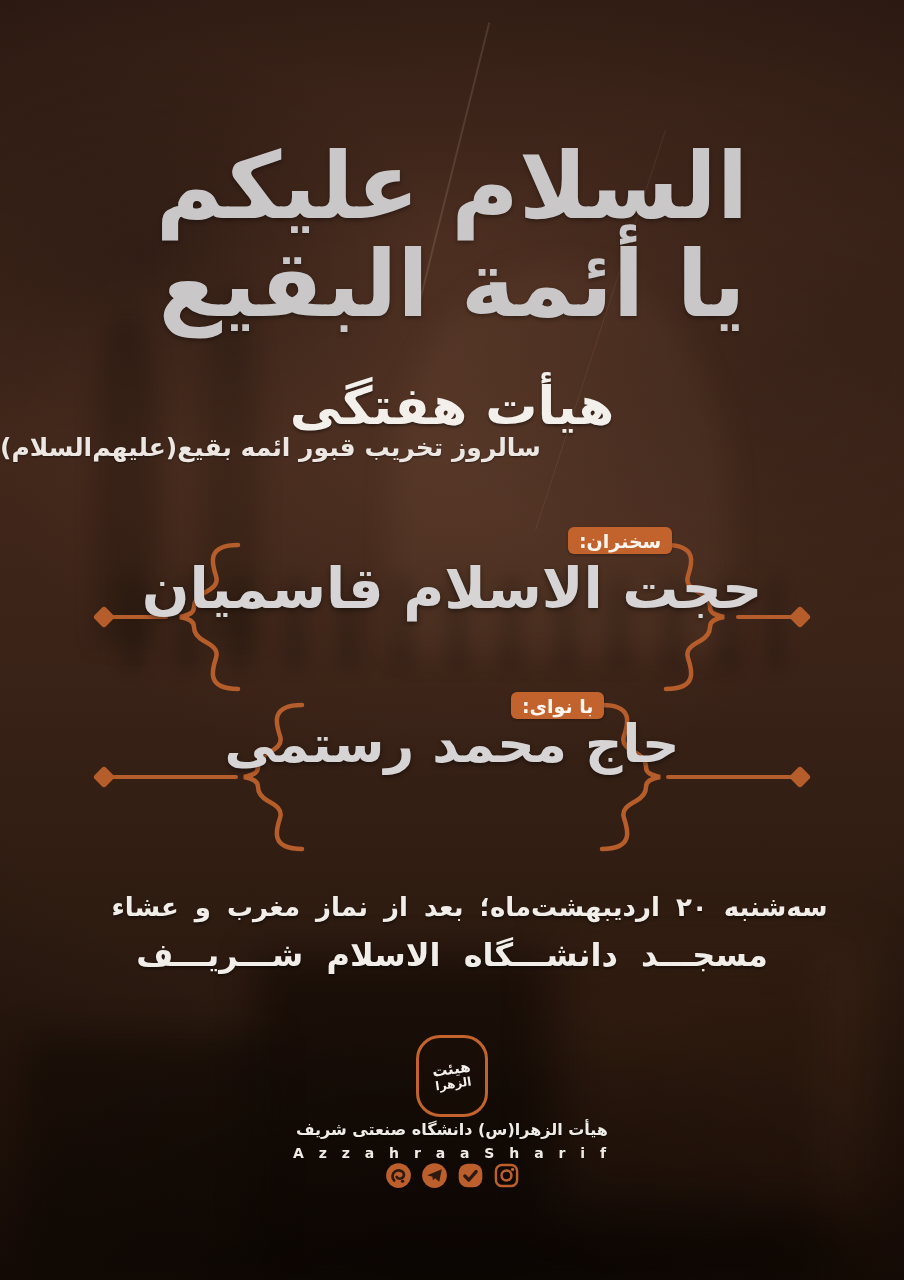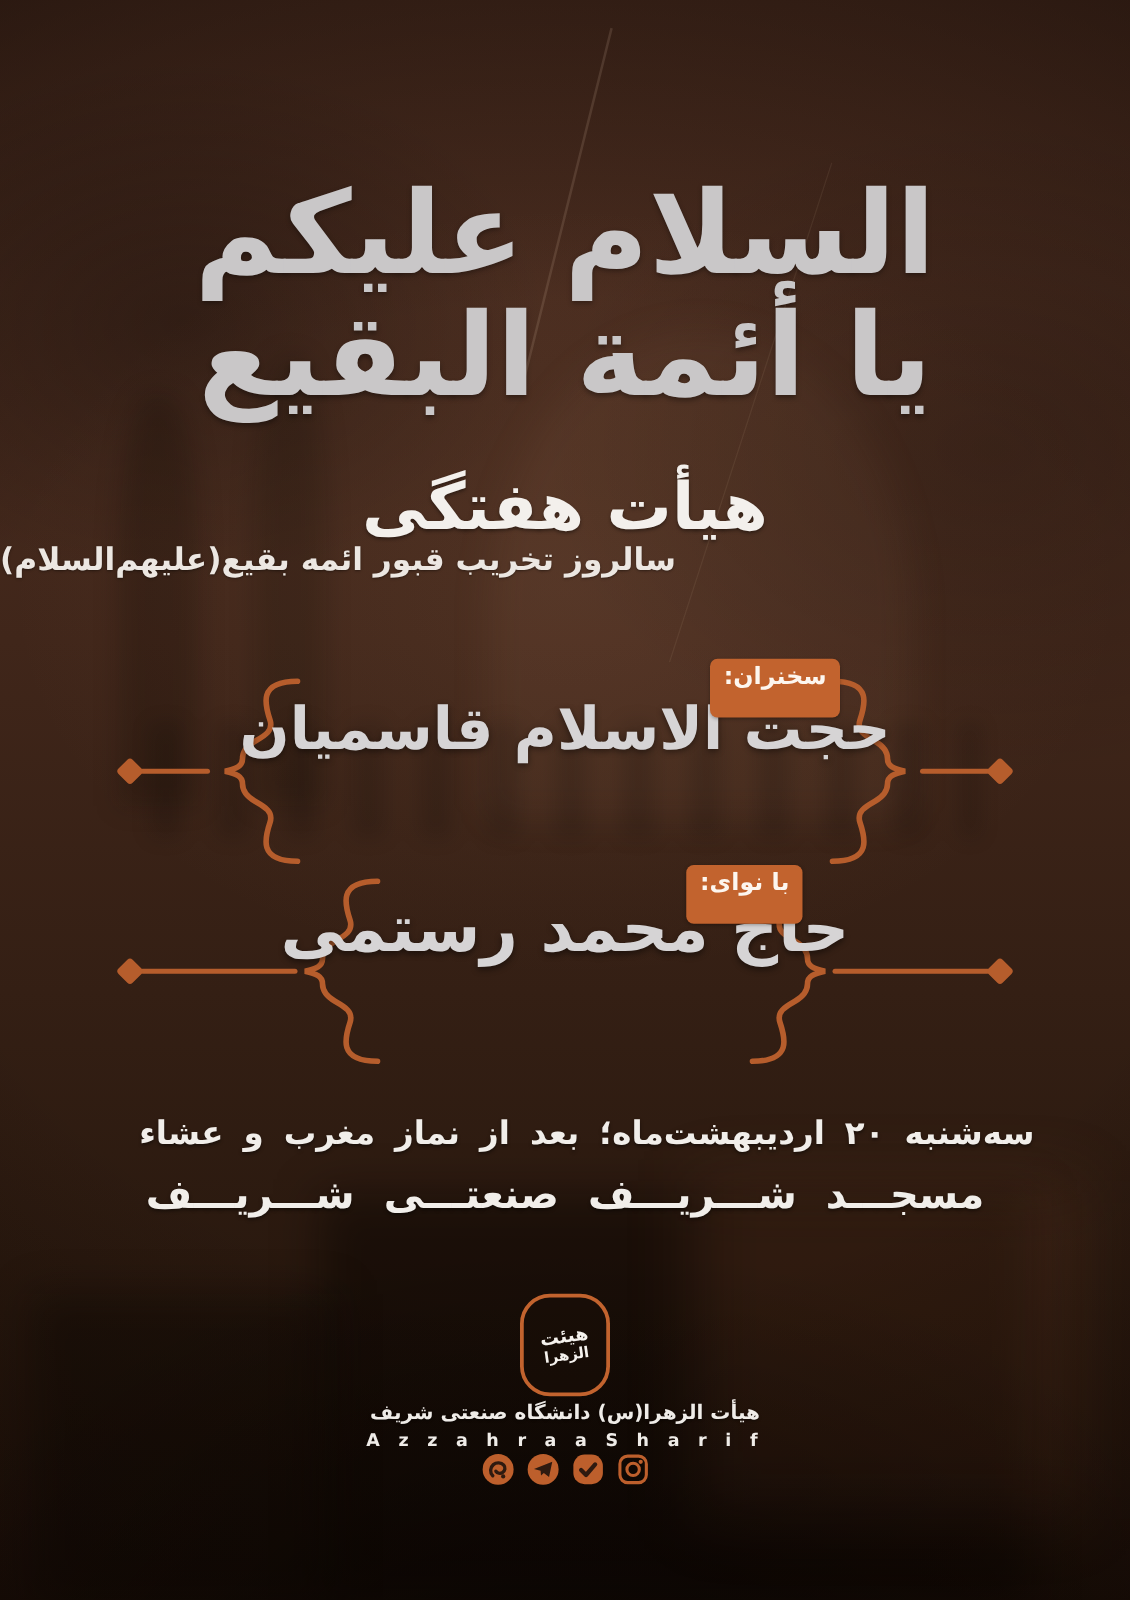--- a/index.html
+++ b/index.html
@@ -34,27 +34,27 @@
   .callig{position:absolute;left:50%;top:118px;transform:translateX(-50%);width:680px;height:236px;
     display:flex;align-items:center;justify-content:center;text-align:center;
     font-size:92px;line-height:1.06;font-weight:bold;color:#c9c7c8;
     text-shadow:0 2px 4px rgba(0,0,0,.35);}
   .heading{position:absolute;left:0;right:0;top:376px;text-align:center;
     font-size:52px;font-weight:800;color:#f3f0ec;letter-spacing:-1px;
     text-shadow:0 2px 3px rgba(0,0,0,.4);}
   .subheading{position:absolute;left:0;right:0;top:433px;text-align:left;
     font-size:25px;font-weight:600;color:#ece7e2;text-shadow:0 1px 2px rgba(0,0,0,.4);}
   .badge{position:absolute;background:#c2632e;color:#fdf6ef;border-radius:6px;
-    padding:3px 11px 22px;font-size:19px;font-weight:700;z-index:6;
+    padding:3px 11px 2px;font-size:19px;font-weight:700;z-index:6;
     box-shadow:0 1px 3px rgba(0,0,0,.3);}
   .badge1{left:568px;top:527px;}
-  .badge2{left:511px;top:692px;margin-left:38px;}
+  .badge2{left:511px;top:692px;}
   .name{position:absolute;left:0;right:0;text-align:center;color:#d6d4d5;
     font-weight:bold;text-shadow:0 2px 5px rgba(0,0,0,.45);z-index:5;}
-  .name1{top:556px;font-size:47px;}
+  .name1{top:556px;font-size:56px;}
   .name2{top:714px;font-size:52px;}
   .bracket{position:absolute;width:70px;height:150px;z-index:4;}
   .rule{position:absolute;height:4px;background:#b65d2c;border-radius:2px;z-index:4;}
   .diamond{position:absolute;width:16px;height:16px;background:#b65d2c;border-radius:3px;
     transform:rotate(45deg);z-index:4;}
   .datetime{position:absolute;left:0;right:0;top:892px;text-align:center;
     font-size:26px;font-weight:800;color:#f1eeea;word-spacing:7px;
     text-shadow:0 2px 3px rgba(0,0,0,.45);padding-left:35px;}
   .location{position:absolute;left:0;right:0;top:936px;text-align:center;
     font-size:32px;font-weight:800;color:#f1eeea;word-spacing:12px;
@@ -116,21 +116,21 @@
   </svg>
   <svg class="bracket" style="left:598px;top:702px;" viewBox="0 0 70 150">
     <path d="M4,3 C36,3 30,22 26,34 C23,43 31,47 38,51 C45,55 48,59 48,65 C48,71 53,73 62,75 C53,77 48,79 48,85 C48,91 45,95 38,99 C31,103 23,107 26,116 C30,128 36,147 4,147" fill="none" stroke="#b65d2c" stroke-width="4.5" stroke-linecap="round"></path>
   </svg>
   <div class="rule" style="left:112px;top:775px;width:126px;"></div>
   <div class="rule" style="left:666px;top:775px;width:126px;"></div>
   <div class="diamond" style="left:96px;top:769px;"></div>
   <div class="diamond" style="left:792px;top:769px;"></div>
 
   <div class="datetime rtl">سه‌شنبه ۲۰ اردیبهشت‌ماه؛ بعد از نماز مغرب و عشاء</div>
-  <div class="location rtl">مسجـــد شـــریـــف صنعتـــی شـــریـــف</div>
+  <div class="location rtl">مسجـــد دانشـــگاه الاسلام شـــریـــف</div>
 
   <div class="logo">
     <span class="mark rtl">
       <span class="l1">هیئت</span>
       <span class="l2">الزهرا</span>
     </span>
   </div>
   <div class="orgfa rtl">هیأت الزهرا(س) دانشگاه صنعتی شریف</div>
   <div class="orgen">A z z a h r a a S h a r i f</div>
 

